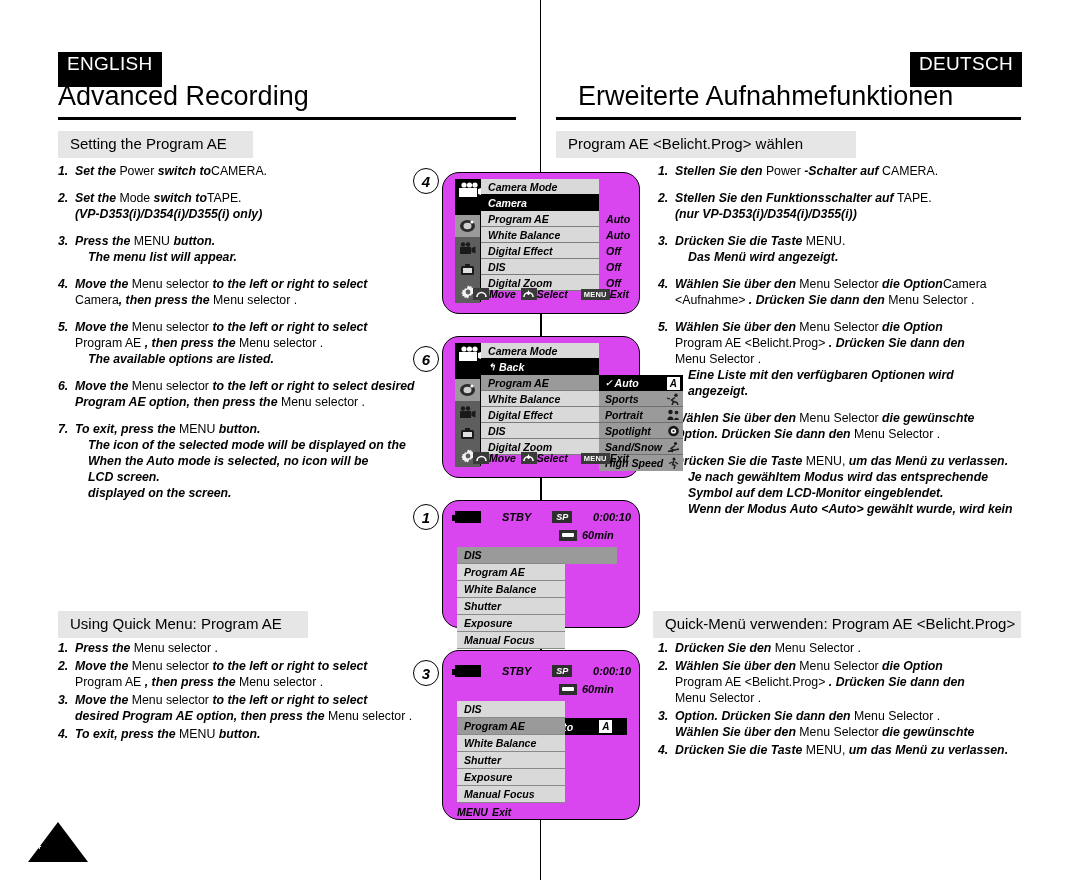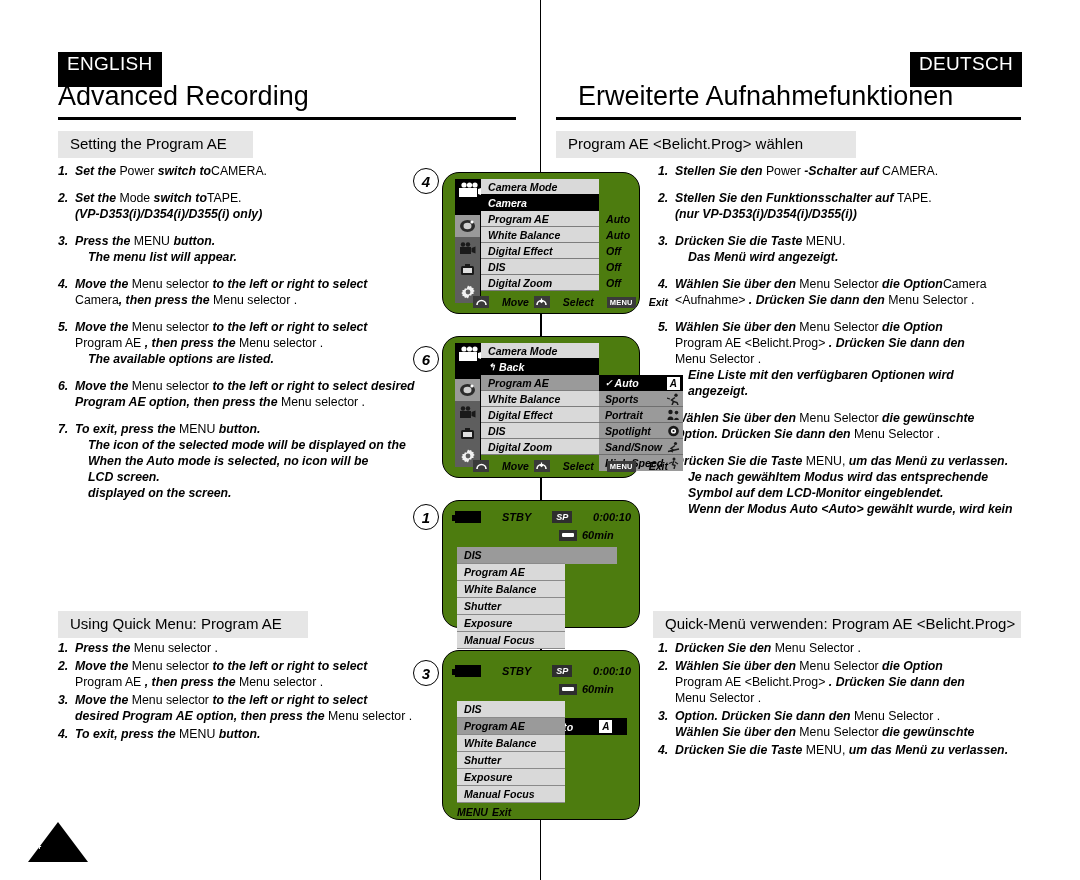--- a/index.html
+++ b/index.html
@@ -76,21 +76,21 @@
     display: flex; align-items: center; justify-content: center;
     background: #fff;
     line-height: 1;
   }
 
   
   .lcd {
     position: absolute;
     border: 1.8px solid #000;
     border-radius: 17px;
-    background: #4d7c0f;
+    background: #d946ef;
   }
   .lcd-inner { position: absolute; inset: 0; }
 
   .connector {
     position: absolute; width: 1.6px; background: #000; left: 540px;
   }
   .tabcol {
     position: absolute; left: 0; top: 0;
     width: 25px; background: #000;
   }
@@ -140,21 +140,21 @@
     font-style: italic; font-weight: bold;
     font-size: 10px; padding: 0 3px; line-height: 13px;
   }
 
   
   .navbar {
     position: absolute; display: flex; align-items: center;
     font-size: 10.5px; font-style: italic; font-weight: bold;
     gap: 5px;
   }
-  .navbar .g { display: flex; align-items: center; gap: 13px; margin-top: 8px; }
+  .navbar .g { display: flex; align-items: center; gap: 0; }
   .navbar .sq {
     width: 16px; height: 12px; background: #3a3a3a;
     display: flex; align-items: center; justify-content: center;
   }
   .navbar .menubtn {
     background: #3a3a3a; color: #fff; font-size: 7.5px;
     font-style: normal; font-weight: bold;
     padding: 1px 3px; letter-spacing: .2px;
   }
 

